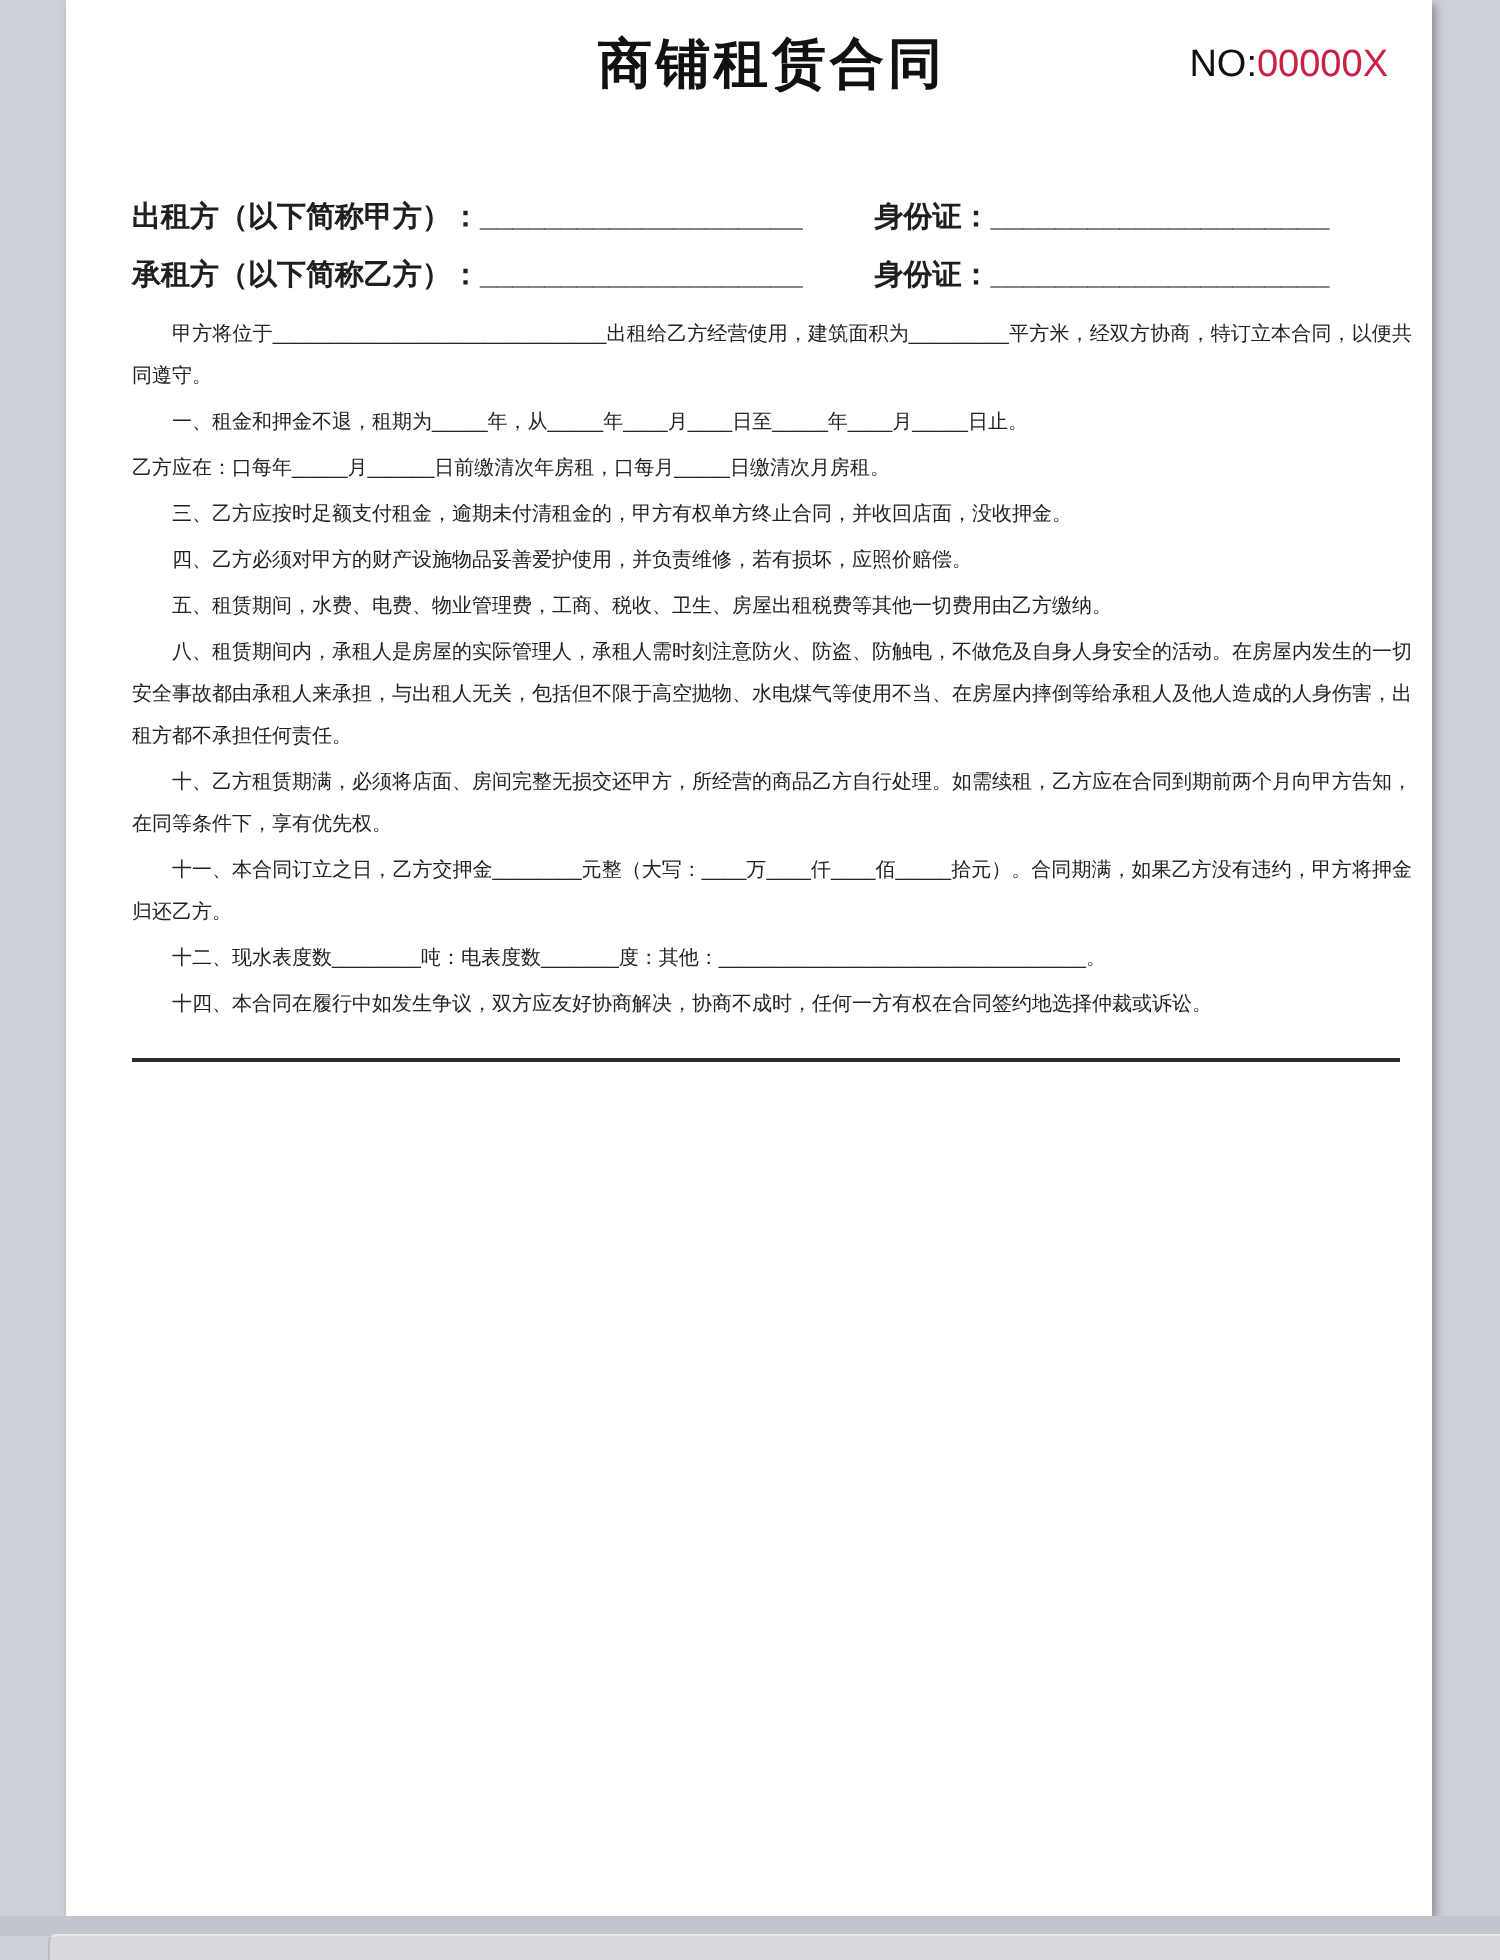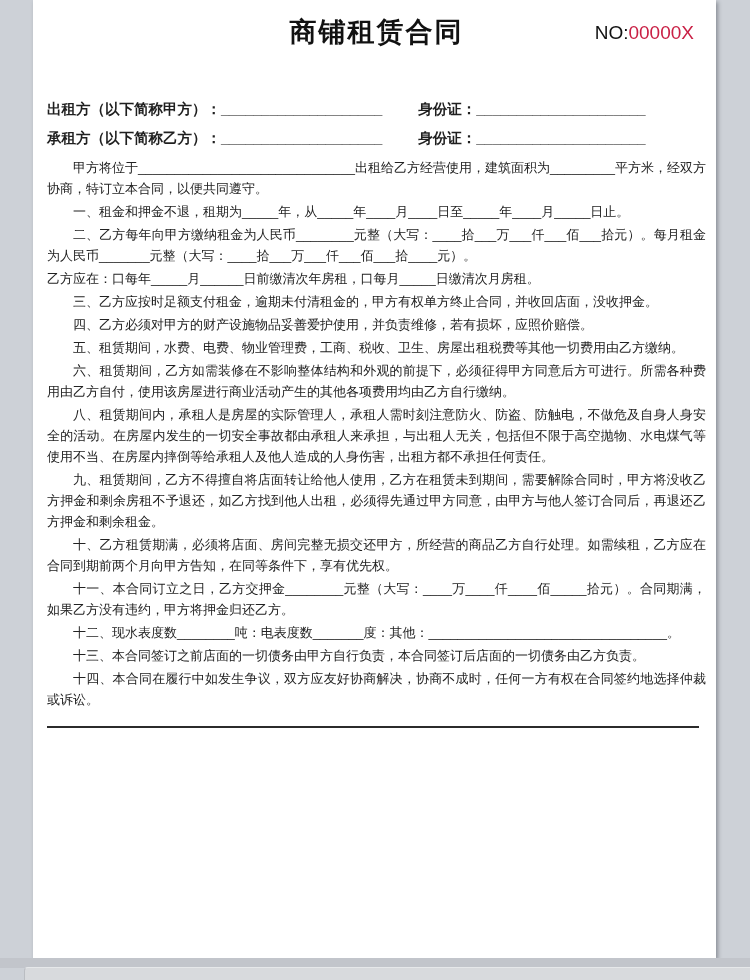--- a/index.html
+++ b/index.html
@@ -1,30 +1,30 @@
 <!DOCTYPE html>
 <html><head>
 <meta charset="utf-8">
 <style>
   html,body{margin:0;padding:0;width:750px;height:980px;overflow:hidden;
     background:#cdd1d7;font-family:"Liberation Sans","DejaVu Sans",sans-serif;}
   .stage{position:relative;width:750px;height:980px;}
   .page{position:absolute;left:33px;top:0;width:683px;height:958px;background:#ffffff;
     box-shadow:2px 2px 4px rgba(60,65,75,.45);box-sizing:border-box;
-    padding:14px 10px 0 14px;color:#1f1f1f;}
+    padding:14px 10px 0 33px;color:#1f1f1f;}
   .header{position:relative;height:48px;}
   .title{ text-align:center;font-size:27px;font-weight:bold;letter-spacing:2px;color:#111;}
   .doc-no{position:absolute;right:12px;top:8px;font-size:19px;color:#111;font-weight:500;}
   .doc-no .val{font-weight:500;text-align:right;}
   .parties{margin-top:36px;font-weight:bold;font-size:14.5px;}
   .party-row{white-space:nowrap;margin-bottom:7px;line-height:22px;}
   .party-row .blank{letter-spacing:0;}
   .party-row .gap{display:inline-block;width:36px;}
   .body{margin-top:8px;}
-  .para{font-size:13px;line-height:21px;margin:2px 0;text-align:justify;
+  .para{font-size:10px;line-height:21px;margin:2px 0;text-align:justify;
     word-break:break-all;color:#222;}
   .indent{text-indent:2em;}
   .rule{border:none;border-top:2px solid #2b2b2b;margin:16px 0 9px 0;width:99%;}
   .gap-strip{position:absolute;left:0;top:958px;width:750px;height:10px;background:#c2c5cb;}
   .next-page{position:absolute;left:24px;top:967px;width:726px;height:13px;
     background:#d8dadd;border-radius:4px 0 0 0;border-top:1px solid #e6e8ea;
     border-left:1px solid #babdc2;}
 </style>
 </head>
 <body>
@@ -38,32 +38,28 @@
     </div>
 
     <div class="parties">
       <div class="party-row"><span>出租方（以下简称甲方）：</span><span class="blank">____________________</span><span class="gap"></span><span>身份证：</span><span class="blank">_____________________</span></div>
       <div class="party-row"><span>承租方（以下简称乙方）：</span><span class="blank">____________________</span><span class="gap"></span><span>身份证：</span><span class="blank">_____________________</span></div>
     </div>
 
     <div class="body">
       <p class="para indent">甲方将位于______________________________出租给乙方经营使用，建筑面积为_________平方米，经双方协商，特订立本合同，以便共同遵守。</p>
       <p class="para indent">一、租金和押金不退，租期为_____年，从_____年____月____日至_____年____月_____日止。</p>
-      <p class="para indent">二、乙方每年向甲方缴纳租金为人民币________元整（大写：____拾___万___仟___佰___拾元）。每月租金为人民币_______元整（大写：____拾___万___仟___佰___拾____元）。</p>
       <p class="para">乙方应在：口每年_____月______日前缴清次年房租，口每月_____日缴清次月房租。</p>
       <p class="para indent">三、乙方应按时足额支付租金，逾期未付清租金的，甲方有权单方终止合同，并收回店面，没收押金。</p>
       <p class="para indent">四、乙方必须对甲方的财产设施物品妥善爱护使用，并负责维修，若有损坏，应照价赔偿。</p>
       <p class="para indent">五、租赁期间，水费、电费、物业管理费，工商、税收、卫生、房屋出租税费等其他一切费用由乙方缴纳。</p>
-      <p class="para indent">六、租赁期间，乙方如需装修在不影响整体结构和外观的前提下，必须征得甲方同意后方可进行。所需各种费用由乙方自付，使用该房屋进行商业活动产生的其他各项费用均由乙方自行缴纳。</p>
       <p class="para indent">八、租赁期间内，承租人是房屋的实际管理人，承租人需时刻注意防火、防盗、防触电，不做危及自身人身安全的活动。在房屋内发生的一切安全事故都由承租人来承担，与出租人无关，包括但不限于高空抛物、水电煤气等使用不当、在房屋内摔倒等给承租人及他人造成的人身伤害，出租方都不承担任何责任。</p>
-      <p class="para indent">九、租赁期间，乙方不得擅自将店面转让给他人使用，乙方在租赁未到期间，需要解除合同时，甲方将没收乙方押金和剩余房租不予退还，如乙方找到他人出租，必须得先通过甲方同意，由甲方与他人签订合同后，再退还乙方押金和剩余租金。</p>
       <p class="para indent">十、乙方租赁期满，必须将店面、房间完整无损交还甲方，所经营的商品乙方自行处理。如需续租，乙方应在合同到期前两个月向甲方告知，在同等条件下，享有优先权。</p>
       <p class="para indent">十一、本合同订立之日，乙方交押金________元整（大写：____万____仟____佰_____拾元）。合同期满，如果乙方没有违约，甲方将押金归还乙方。</p>
       <p class="para indent">十二、现水表度数________吨：电表度数_______度：其他：_________________________________。</p>
-      <p class="para indent">十三、本合同签订之前店面的一切债务由甲方自行负责，本合同签订后店面的一切债务由乙方负责。</p>
       <p class="para indent">十四、本合同在履行中如发生争议，双方应友好协商解决，协商不成时，任何一方有权在合同签约地选择仲裁或诉讼。</p>
     </div>
 
     <hr class="rule">
 
   </div>
 
   <div class="gap-strip"></div>
   <div class="next-page"></div>
 </div>

